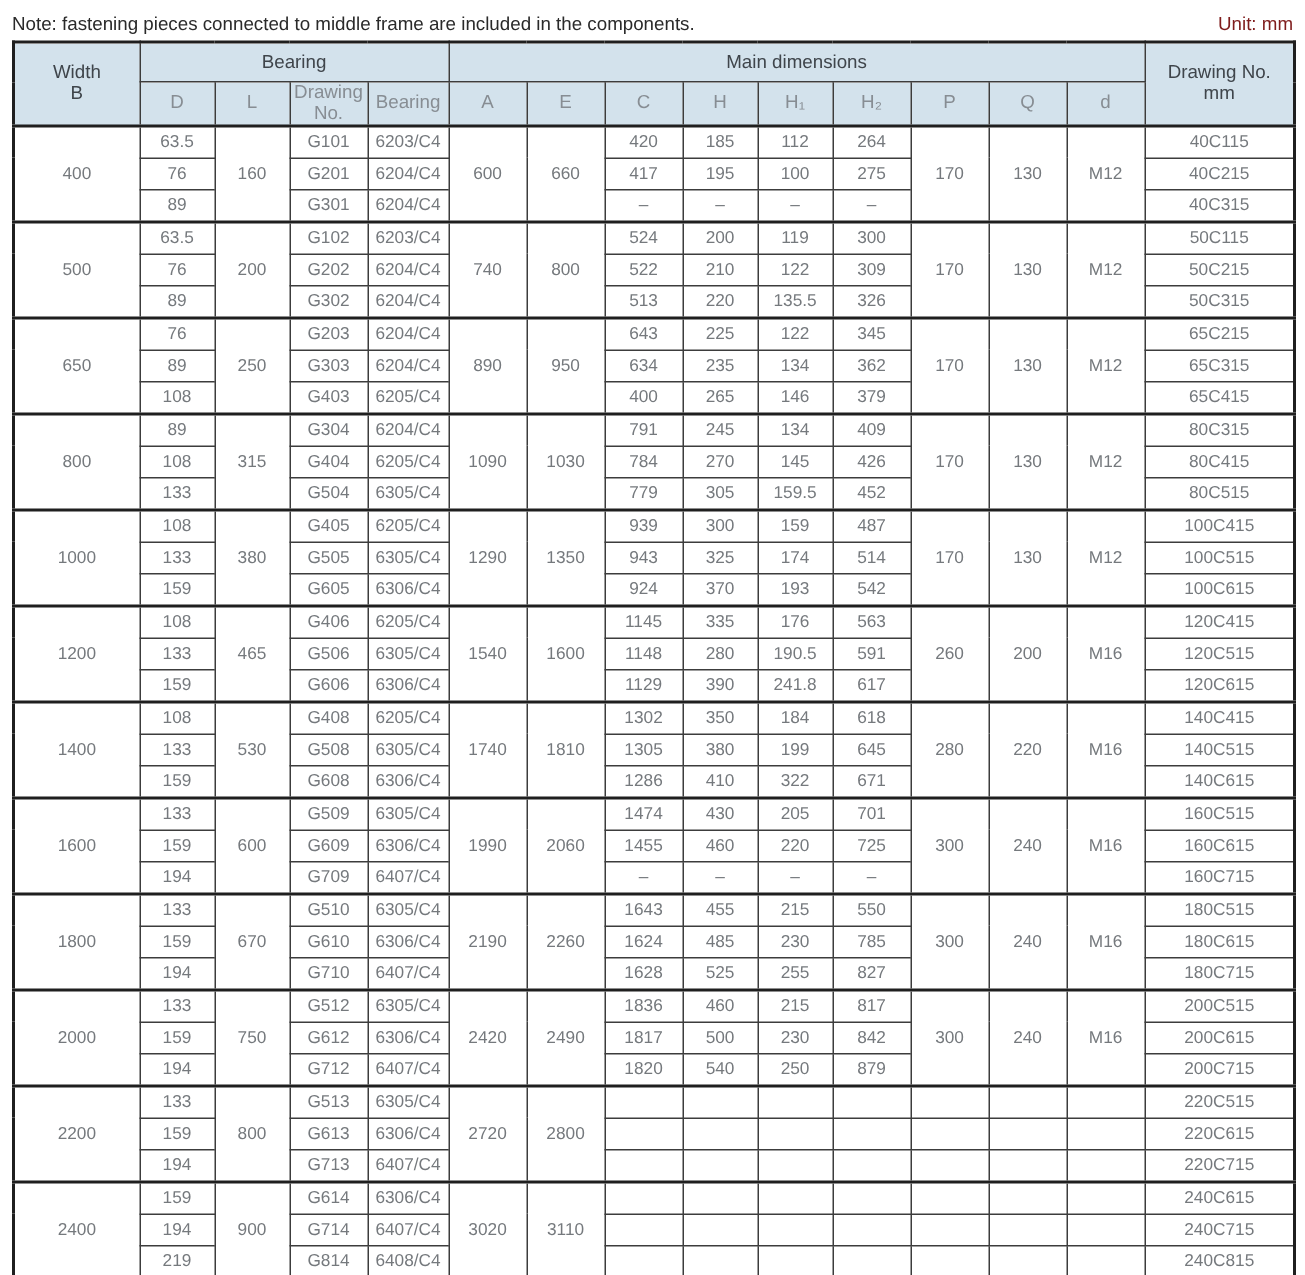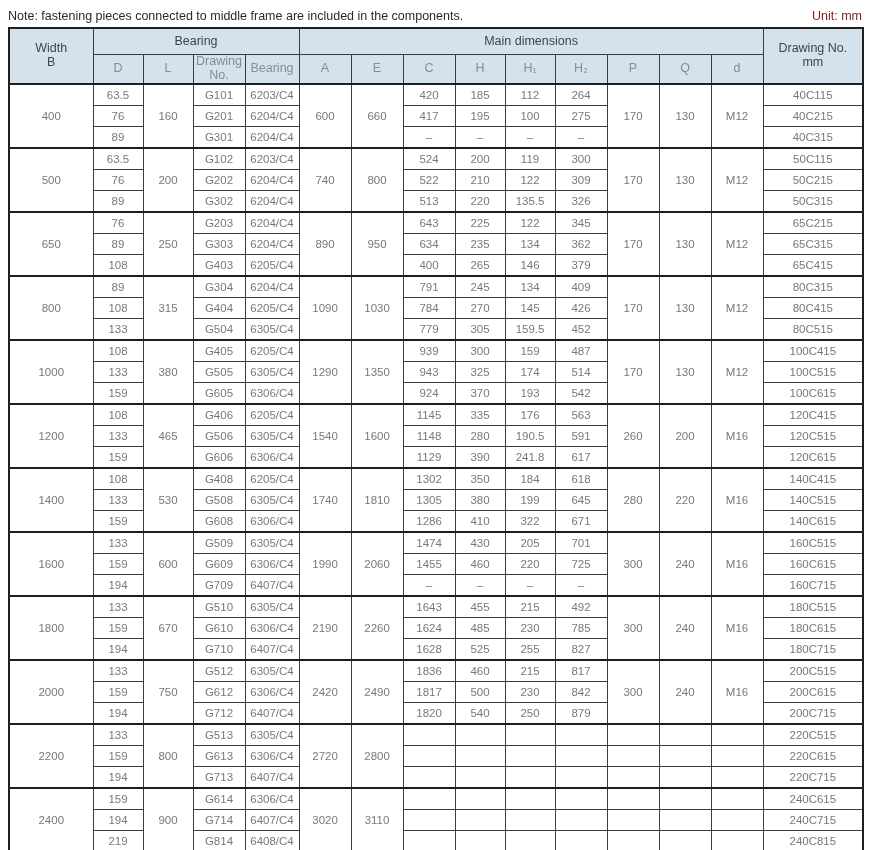--- a/index.html
+++ b/index.html
@@ -393,21 +393,21 @@
         <td rowspan="3">1800</td>
         <td>133</td>
         <td rowspan="3">670</td>
         <td>G510</td>
         <td>6305/C4</td>
         <td rowspan="3">2190</td>
         <td rowspan="3">2260</td>
         <td>1643</td>
         <td>455</td>
         <td>215</td>
-        <td>492</td>
+        <td>550</td>
         <td rowspan="3">300</td>
         <td rowspan="3">240</td>
         <td rowspan="3">M16</td>
         <td>180C515</td>
       </tr>
       <tr>
         <td>159</td>
         <td>G610</td>
         <td>6306/C4</td>
         <td>1624</td>

